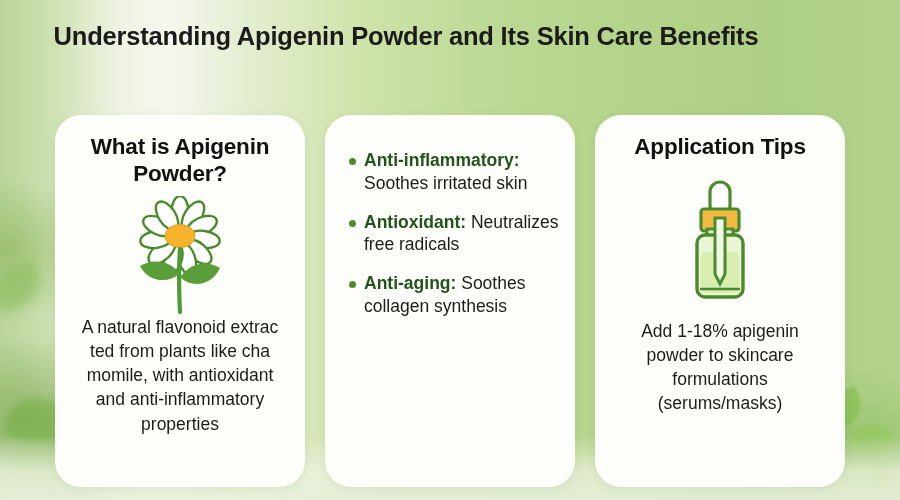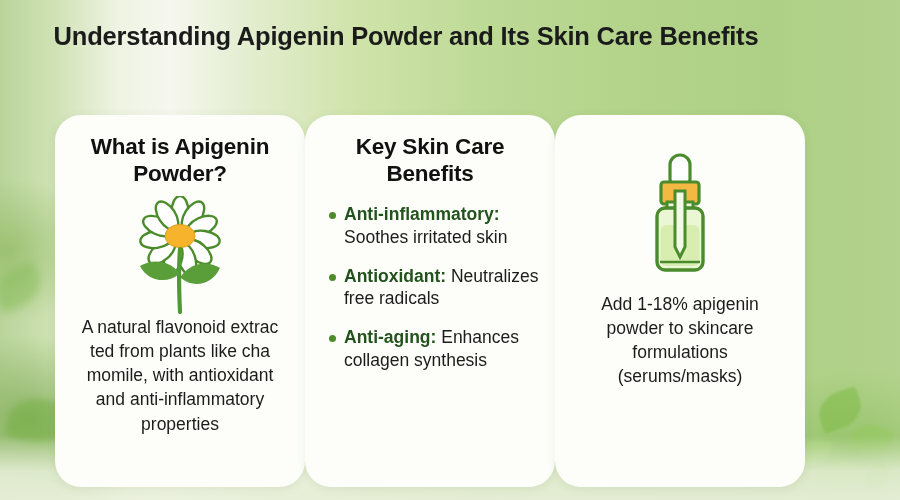--- a/index.html
+++ b/index.html
@@ -64,20 +64,21 @@
     color:#1b1b1b;
     letter-spacing:-0.2px;
     white-space:nowrap;
   }
 
   #cards {
     position:absolute;
     top:115px; left:55px;
     width:800px; height:372px;
     display:flex;
+    gap:20px;
   }
 
   .card {
     width:250px;
     height:372px;
     background:#fdfefa;
     border-radius:26px;
     padding:18px 16px 10px 16px;
     display:flex;
     flex-direction:column;
@@ -175,48 +176,48 @@
           <path d="M54 53 C52.5 72, 53 95, 54 116" stroke="#4f9a35" stroke-width="4.2" fill="none" stroke-linecap="round"></path>
           <path d="M53 76 C40 62, 24 64, 14 70 C22 86, 42 88, 53 78 Z" fill="#5a9e3a"></path>
           <path d="M55 80 C68 64, 84 66, 94 72 C86 90, 66 92, 55 82 Z" fill="#5a9e3a"></path>
         </svg>
       </div>
 
       <div class="card-body">A natural flavonoid extrac ted from plants like cha momile, with antioxidant and anti-inflammatory properties</div>
     </div>
 
     <div class="card card-2">
-      <div class="card-title">Key Skin Care Benefits</div>
 
       <div class="bullets">
         <div class="bullet">
           <span class="dot"></span>
           <span class="bullet-text">
             <span class="bullet-label">Anti-inflammatory:</span>
             <span class="bullet-desc">Soothes irritated skin</span>
           </span>
         </div>
         <div class="bullet">
           <span class="dot"></span>
           <span class="bullet-text">
             <span class="bullet-label">Antioxidant:</span>
             <span class="bullet-desc">Neutralizes free radicals</span>
           </span>
         </div>
         <div class="bullet">
           <span class="dot"></span>
           <span class="bullet-text">
             <span class="bullet-label">Anti-aging:</span>
-            <span class="bullet-desc">Enhances collagen synthesis</span>
+            <span class="bullet-desc">Soothes collagen synthesis</span>
           </span>
         </div>
       </div>
     </div>
 
     <div class="card card-3">
+      <div class="card-title">Application Tips</div>
 
       <div class="icon-wrap">
         <svg width="72" height="122" viewBox="0 0 72 122" aria-hidden="true">
 
           <rect x="26" y="4" width="20" height="34" rx="10" fill="#ffffff" stroke="#4a8b2c" stroke-width="3.2"></rect>
 
           <rect x="17" y="31" width="38" height="22" rx="3" fill="#f4b942" stroke="#4a8b2c" stroke-width="3.2"></rect>
 
           <rect x="23" y="51" width="26" height="8" fill="#eef7df" stroke="#4a8b2c" stroke-width="3"></rect>
 

